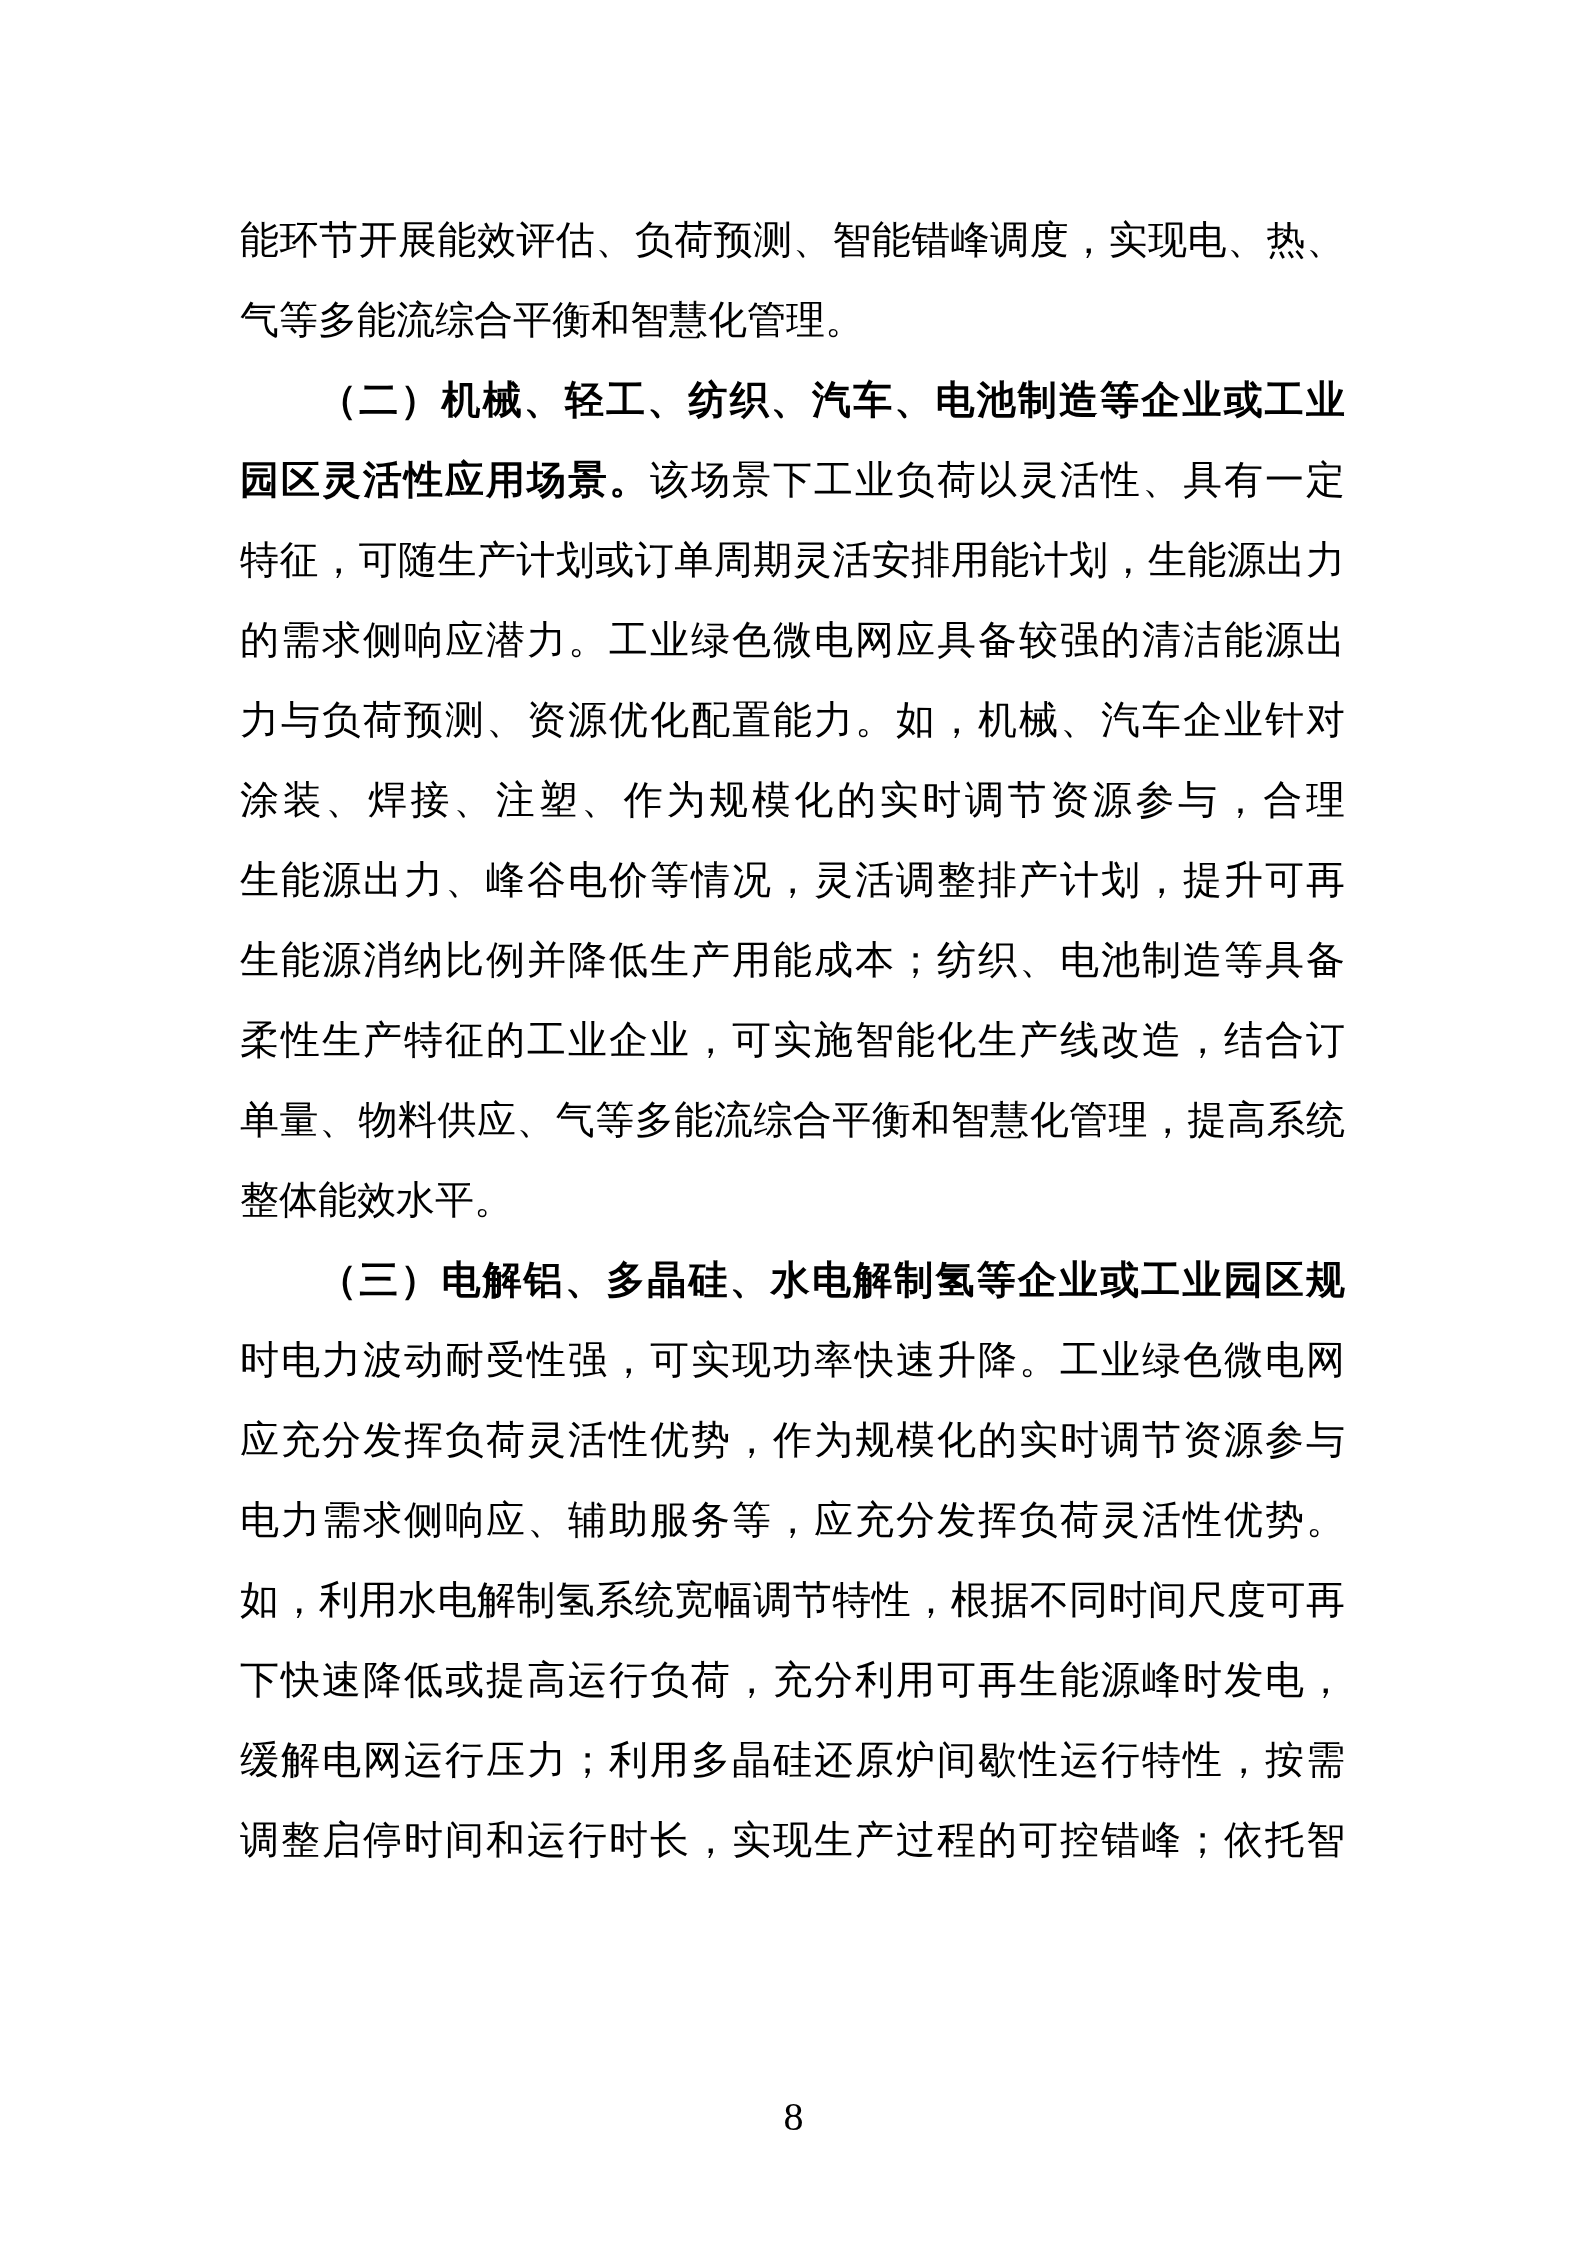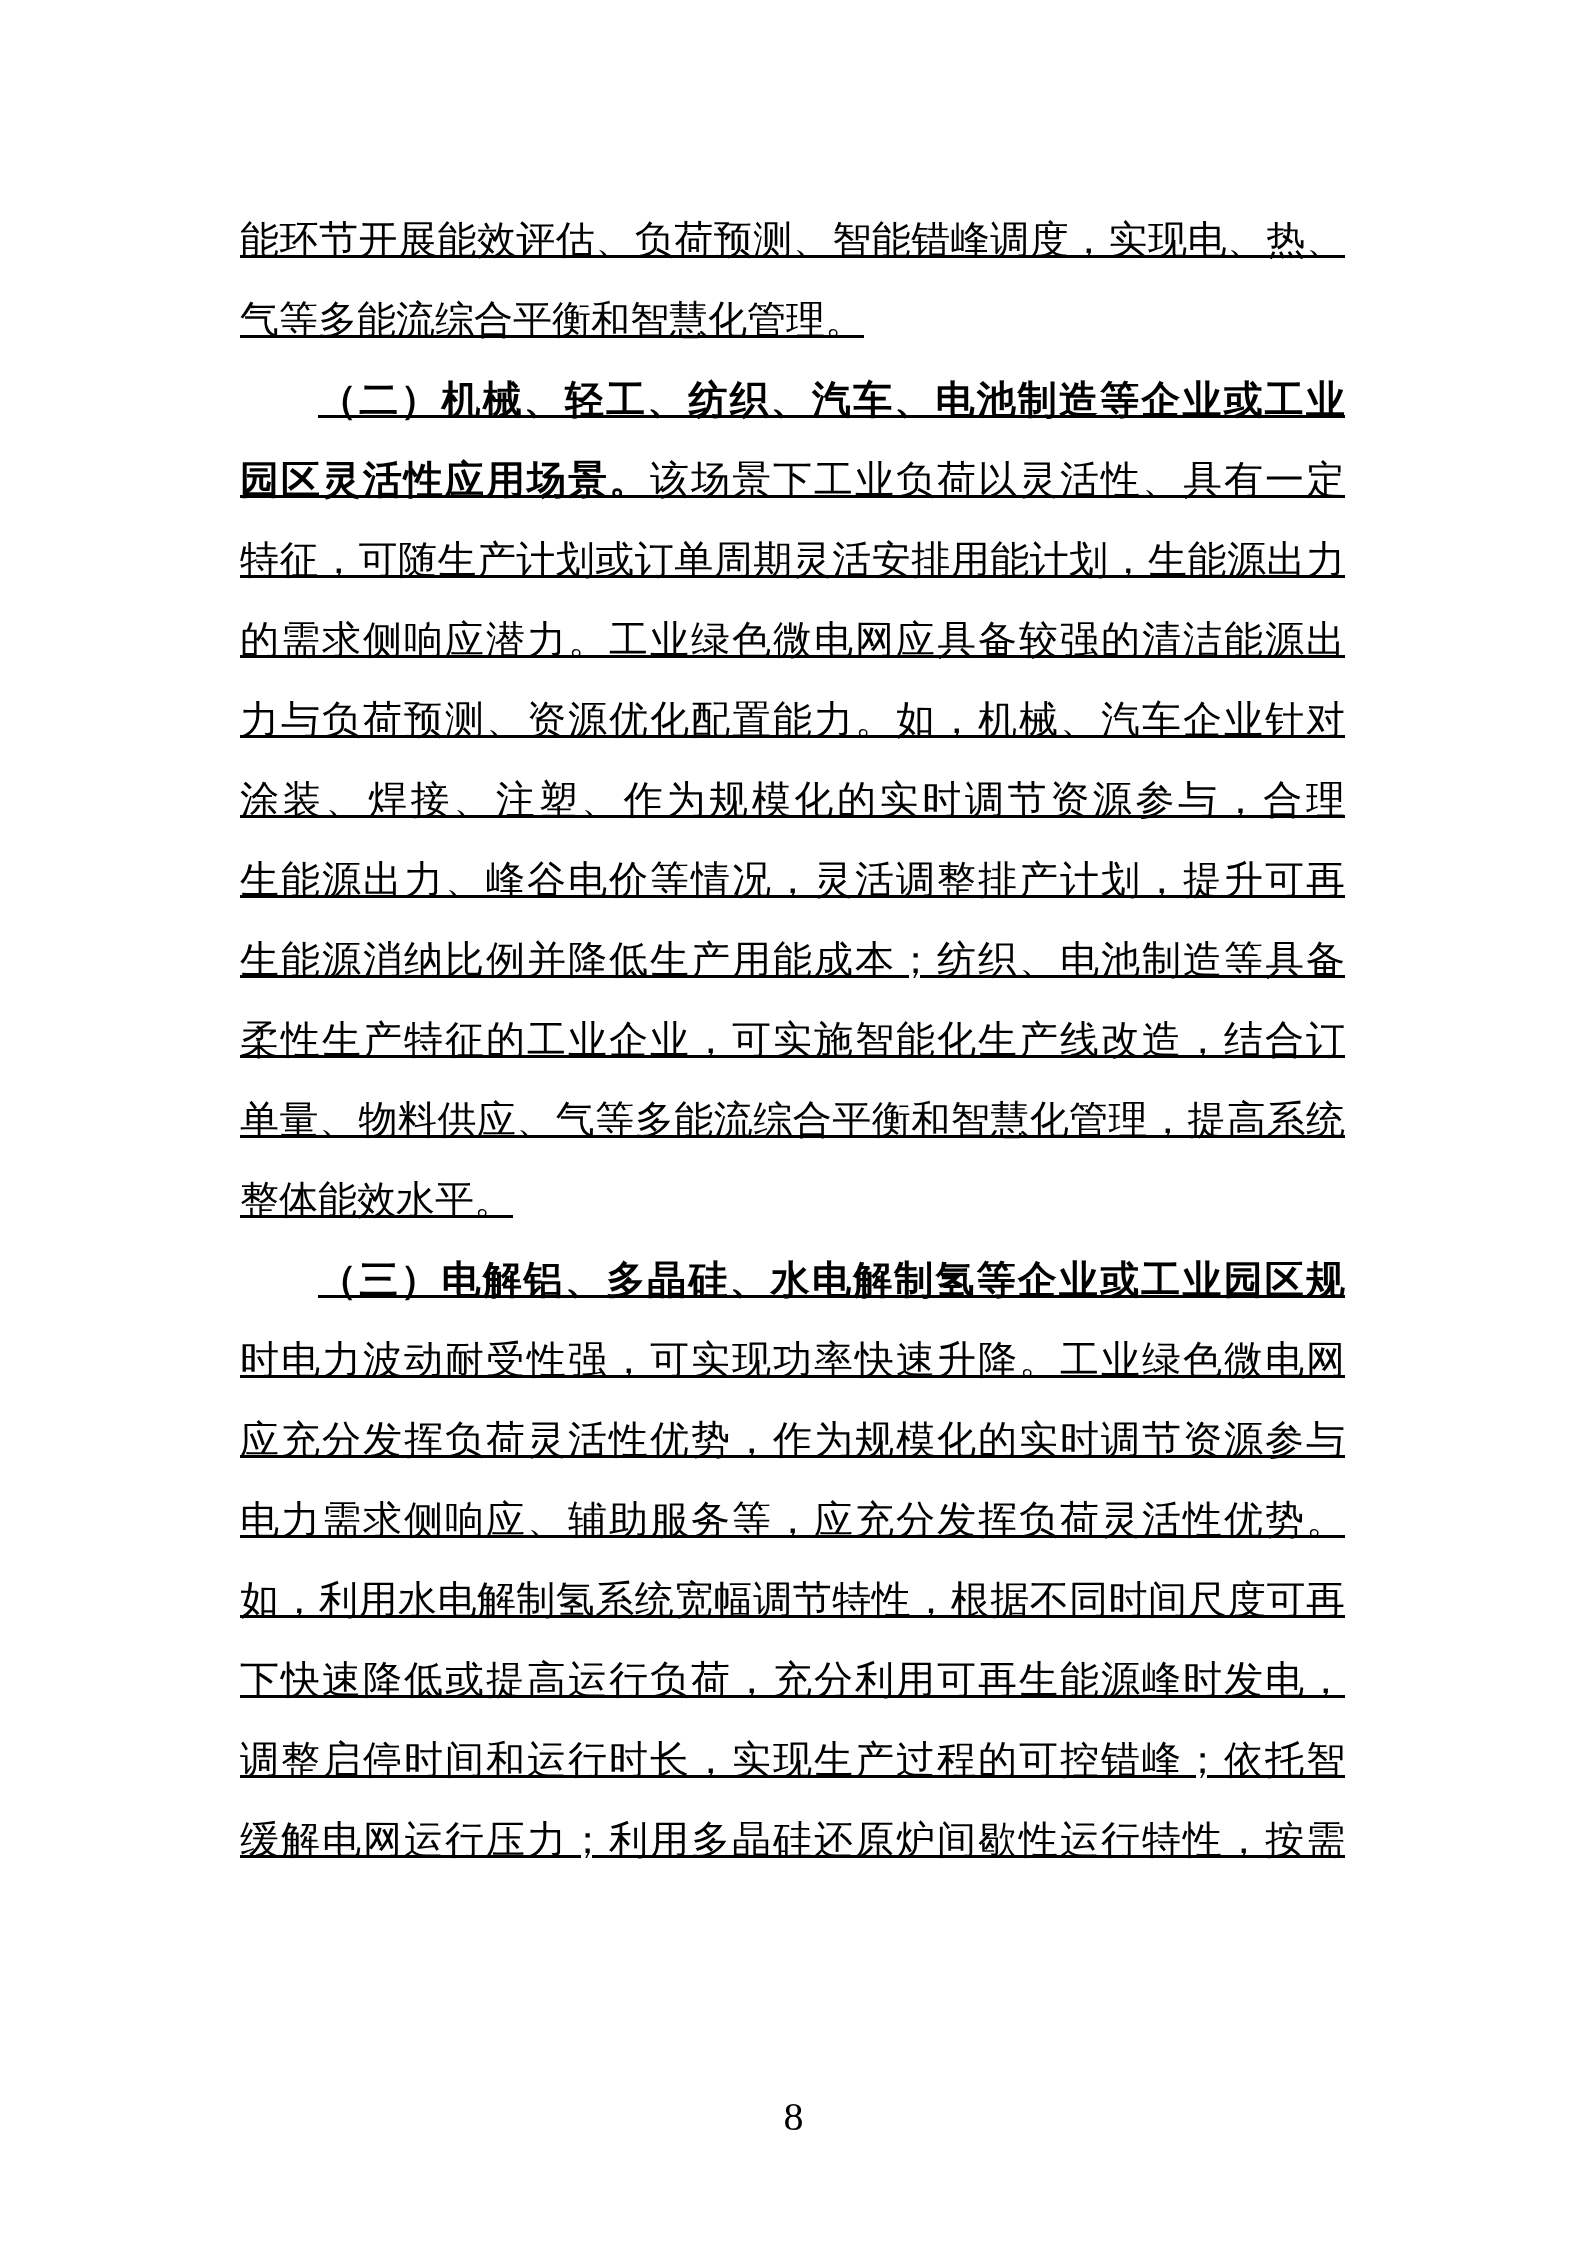--- a/index.html
+++ b/index.html
@@ -29,21 +29,20 @@
   }
   .tline {
     height: 80px;
     line-height: 80px;
     font-size: 39px;
     letter-spacing: 0;
     text-align: justify;
     text-align-last: justify;
     text-justify: inter-character;
     overflow: visible;
-    text-decoration: underline;
   }
   .tline.end {
     text-align-last: left;
   }
   .tline.indent {
     text-indent: 78px;
   }
   .tline b {
     font-weight: 700;
   }
@@ -81,18 +80,18 @@
         <div class="tline"><span>单量、物料供应、气等多能流综合平衡和智慧化管理，提高系统</span></div>
         <div class="tline end"><span>整体能效水平。</span></div>
       </div>
       <div class="para">
         <div class="tline indent"><b>（三）电解铝、多晶硅、水电解制氢等企业或工业园区规</b></div>
         <div class="tline"><span>时电力波动耐受性强，可实现功率快速升降。工业绿色微电网</span></div>
         <div class="tline"><span>应充分发挥负荷灵活性优势，作为规模化的实时调节资源参与</span></div>
         <div class="tline"><span>电力需求侧响应、辅助服务等，应充分发挥负荷灵活性优势。</span></div>
         <div class="tline"><span>如，利用水电解制氢系统宽幅调节特性，根据不同时间尺度可再</span></div>
         <div class="tline"><span>下快速降低或提高运行负荷，充分利用可再生能源峰时发电，</span></div>
+        <div class="tline"><span>缓解电网运行压力；利用多晶硅还原炉间歇性运行特性，按需</span></div>
         <div class="tline"><span>调整启停时间和运行时长，实现生产过程的可控错峰；依托智</span></div>
-        <div class="tline"><span>缓解电网运行压力；利用多晶硅还原炉间歇性运行特性，按需</span></div>
       </div>
     </div>
   <div class="page-number">8</div>
 </div>
 
 </body></html>

